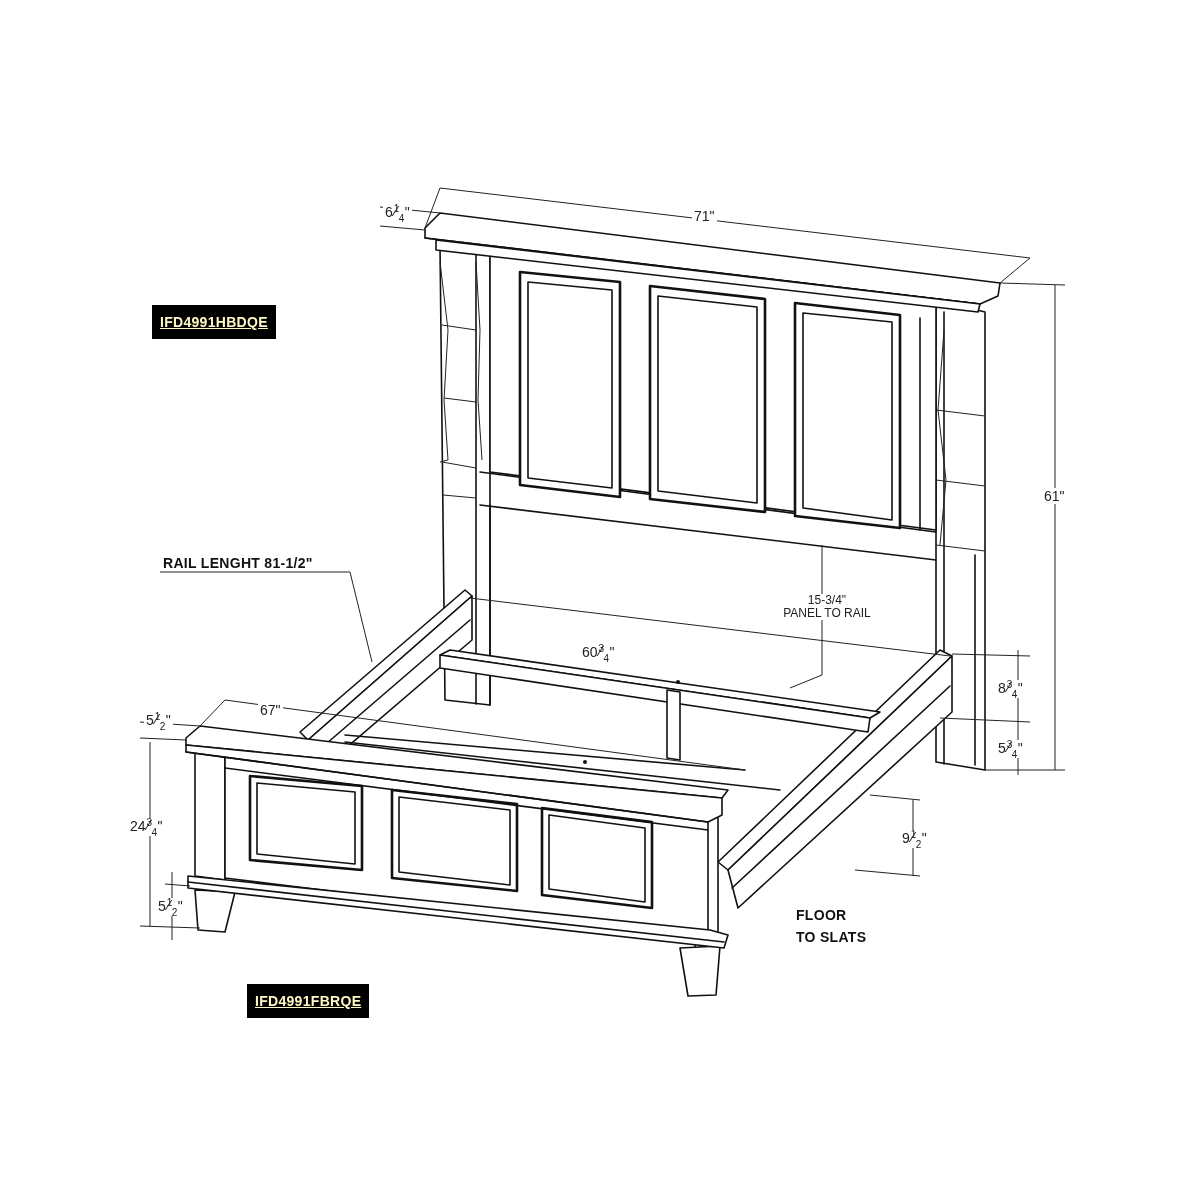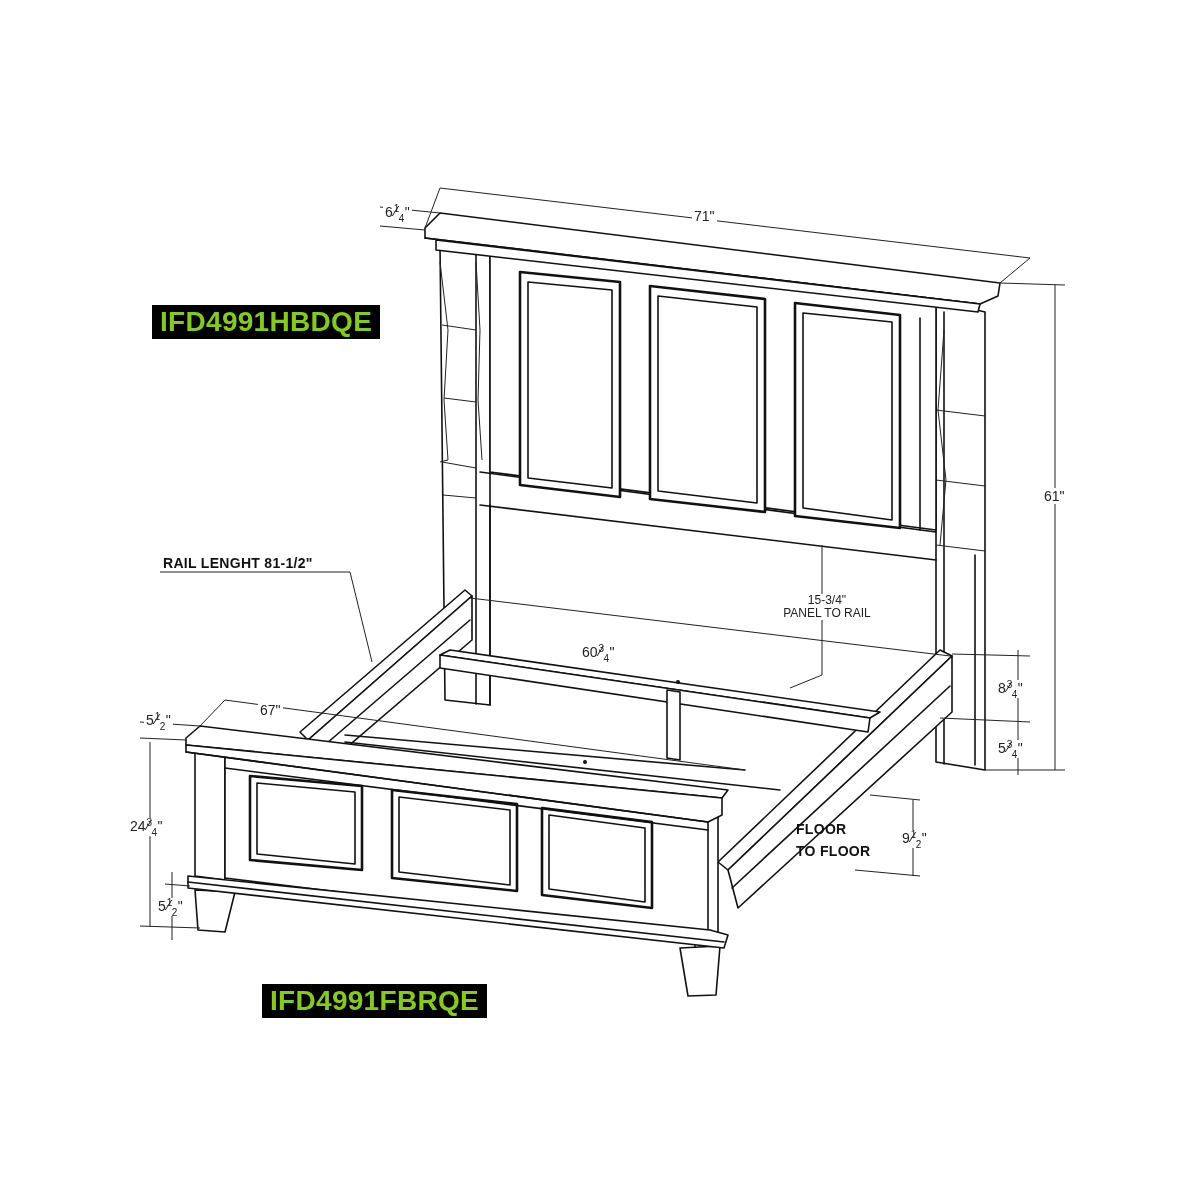--- a/index.html
+++ b/index.html
@@ -4,22 +4,22 @@
   <style>
     html, body { margin: 0; padding: 0; background: #ffffff; }
     body { width: 1200px; height: 1200px; position: relative; overflow: hidden;
            font-family: "Liberation Sans", sans-serif; color: #111; }
     svg#drawing { position: absolute; left: 0; top: 0; width: 1200px; height: 1200px; }
     .ln { stroke: #111; fill: none; stroke-width: 1.6; stroke-linejoin: round; stroke-linecap: round; }
     .thk { stroke: #111; fill: none; stroke-width: 2.6; stroke-linejoin: round; }
     .thin { stroke: #222; fill: none; stroke-width: 1; }
     .wf { fill: #fff; }
     .dim { stroke: #222; fill: none; stroke-width: 1; }
-    .sku { position: absolute; background: #000; color: #84cc16; font-weight: bold;
-           font-size: 28px; padding: 4px 8px; letter-spacing: 0.3px; line-height: 26px; }
+    .sku { position: absolute; background: #000; color: #fef9c3; font-weight: bold;
+           font-size: 14px; padding: 4px 8px; letter-spacing: 0.3px; line-height: 26px; text-decoration: underline; }
     .dimtxt { position: absolute; font-size: 14px; color: #222; background: #fff; padding: 0 2px; line-height: 16px; }
     .frac { display: inline-block; position: relative; font-size: 10px; vertical-align: top; width: 12px; height: 18px; }
     .frac .n { position: absolute; left: 1px; top: -3px; }
     .frac .s { position: absolute; left: 2px; top: -1px; font-size: 15px; }
     .frac .d { position: absolute; left: 6px; top: 7px; }
     .callout { position: absolute; font-weight: bold; font-size: 14px; letter-spacing: 0.3px; }
     .small { position: absolute; font-size: 12px; text-align: center; line-height: 13px; color: #222; background: #fff; }
   </style>
 </head>
 <body>
@@ -149,21 +149,21 @@
     <line class="dim" x1="172" y1="872" x2="172" y2="940"></line>
     <line class="dim" x1="165" y1="884" x2="190" y2="886"></line>
 
     <line class="dim" x1="913" y1="800" x2="913" y2="876"></line>
     <line class="dim" x1="870" y1="795" x2="920" y2="800"></line>
     <line class="dim" x1="855" y1="870" x2="920" y2="876"></line>
   </g>
 </svg>
 
 <div class="sku" style="left:152px; top:305px;">IFD4991HBDQE</div>
-<div class="sku" style="left:262px; top:984px;">IFD4991FBRQE</div>
+<div class="sku" style="left:247px; top:984px;">IFD4991FBRQE</div>
 
 <div class="dimtxt" style="left:692px; top:208px;"><span>71"</span></div>
 
 <div class="dimtxt" style="left:383px; top:204px;"><span>6</span><span class="frac"><span class="n">1</span><span class="s">⁄</span><span class="d">4</span></span><span>"</span></div>
 
 <div class="dimtxt" style="left:1042px; top:488px;"><span>61"</span></div>
 
 <div class="callout" style="left:163px; top:555px;">RAIL LENGHT 81-1/2"</div>
 
 <div class="dimtxt" style="left:580px; top:600px;margin-top:44px;"><span>60</span><span class="frac"><span class="n">3</span><span class="s">⁄</span><span class="d">4</span></span><span>"</span></div>
@@ -180,16 +180,16 @@
 <div class="dimtxt" style="left:258px; top:702px;"><span>67"</span></div>
 
 <div class="dimtxt" style="left:144px; top:712px;"><span>5</span><span class="frac"><span class="n">1</span><span class="s">⁄</span><span class="d">2</span></span><span>"</span></div>
 
 <div class="dimtxt" style="left:128px; top:818px;text-align:center;"><span>24</span><span class="frac"><span class="n">3</span><span class="s">⁄</span><span class="d">4</span></span><span>"</span></div>
 
 <div class="dimtxt" style="left:156px; top:898px;"><span>5</span><span class="frac"><span class="n">1</span><span class="s">⁄</span><span class="d">2</span></span><span>"</span></div>
 
 <div class="dimtxt" style="left:900px; top:830px;"><span>9</span><span class="frac"><span class="n">1</span><span class="s">⁄</span><span class="d">2</span></span><span>"</span></div>
 
-<div class="callout" style="left:796px; top:818px; line-height:22px;">
+<div class="callout" style="left:796px; top:904px; line-height:22px;">
   <div>FLOOR</div>
-  <div>TO FLOOR</div>
+  <div>TO SLATS</div>
 </div>
 
 </body></html>

